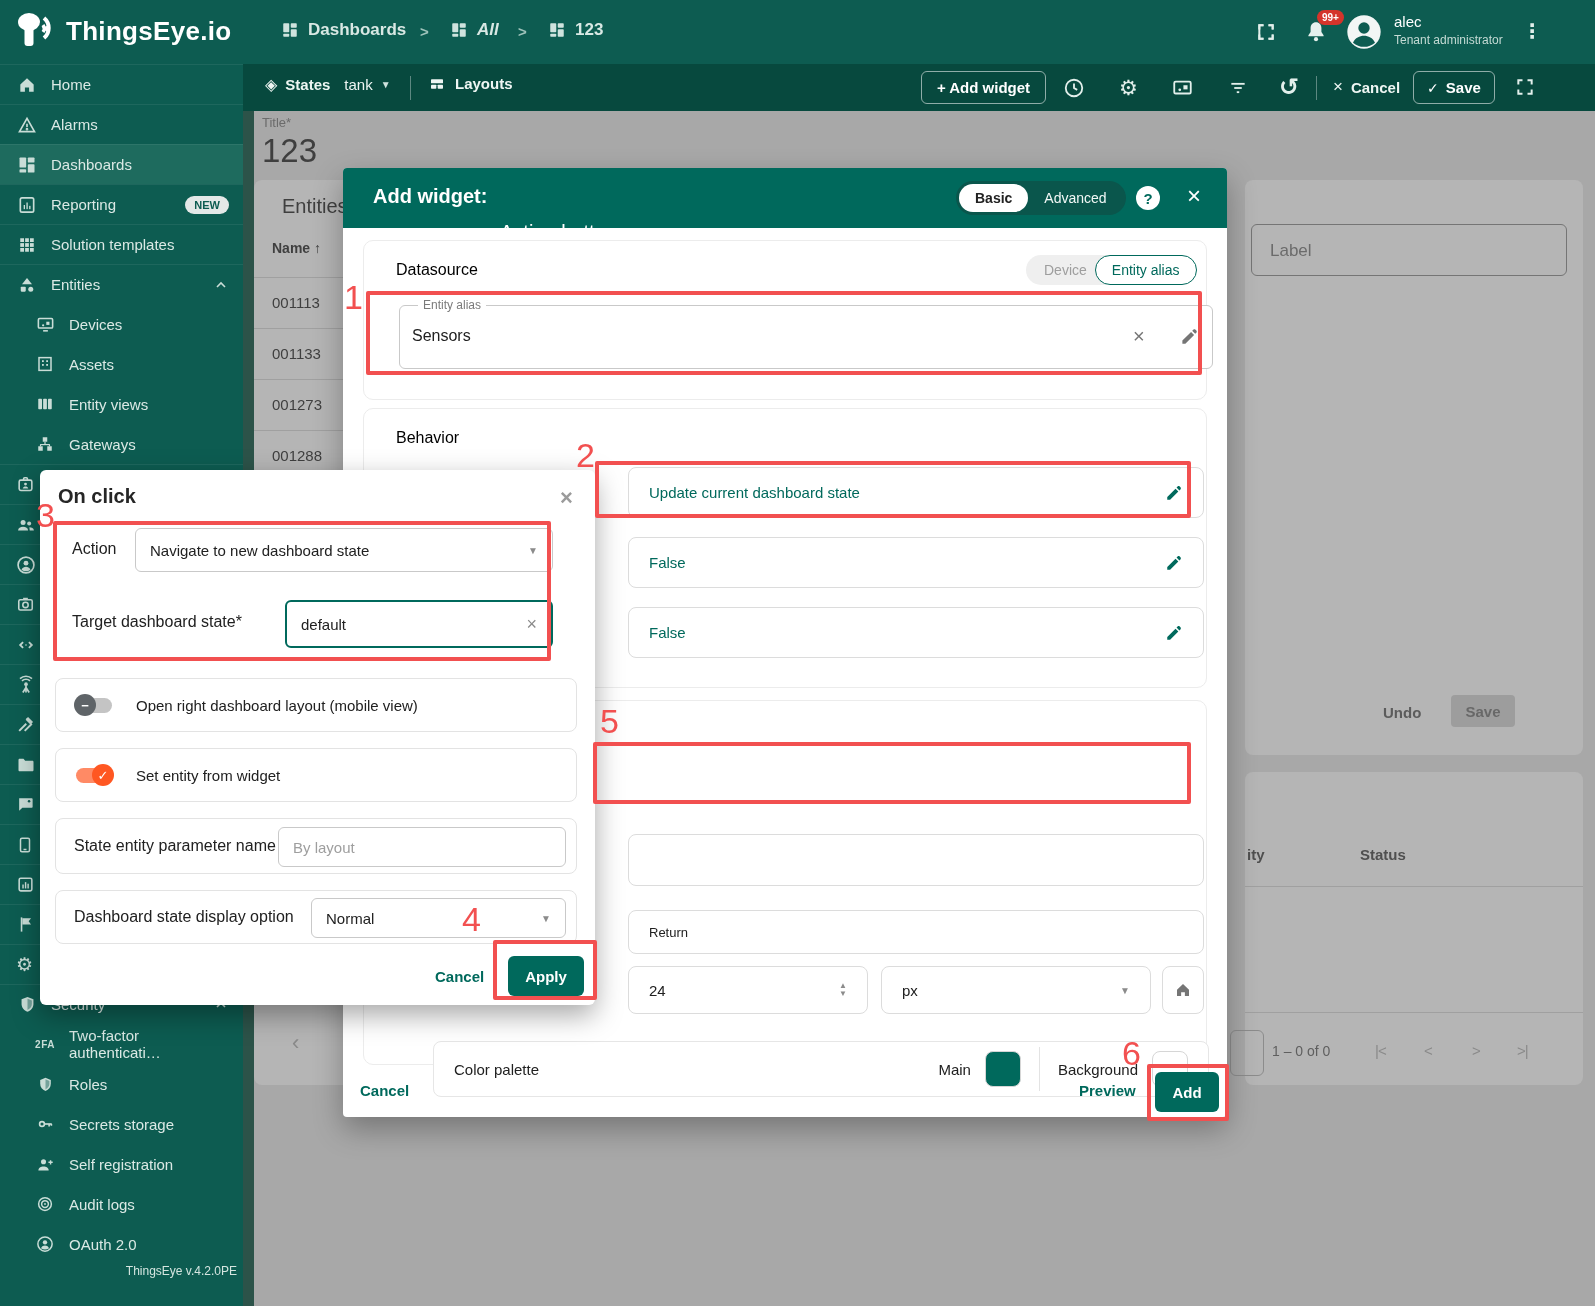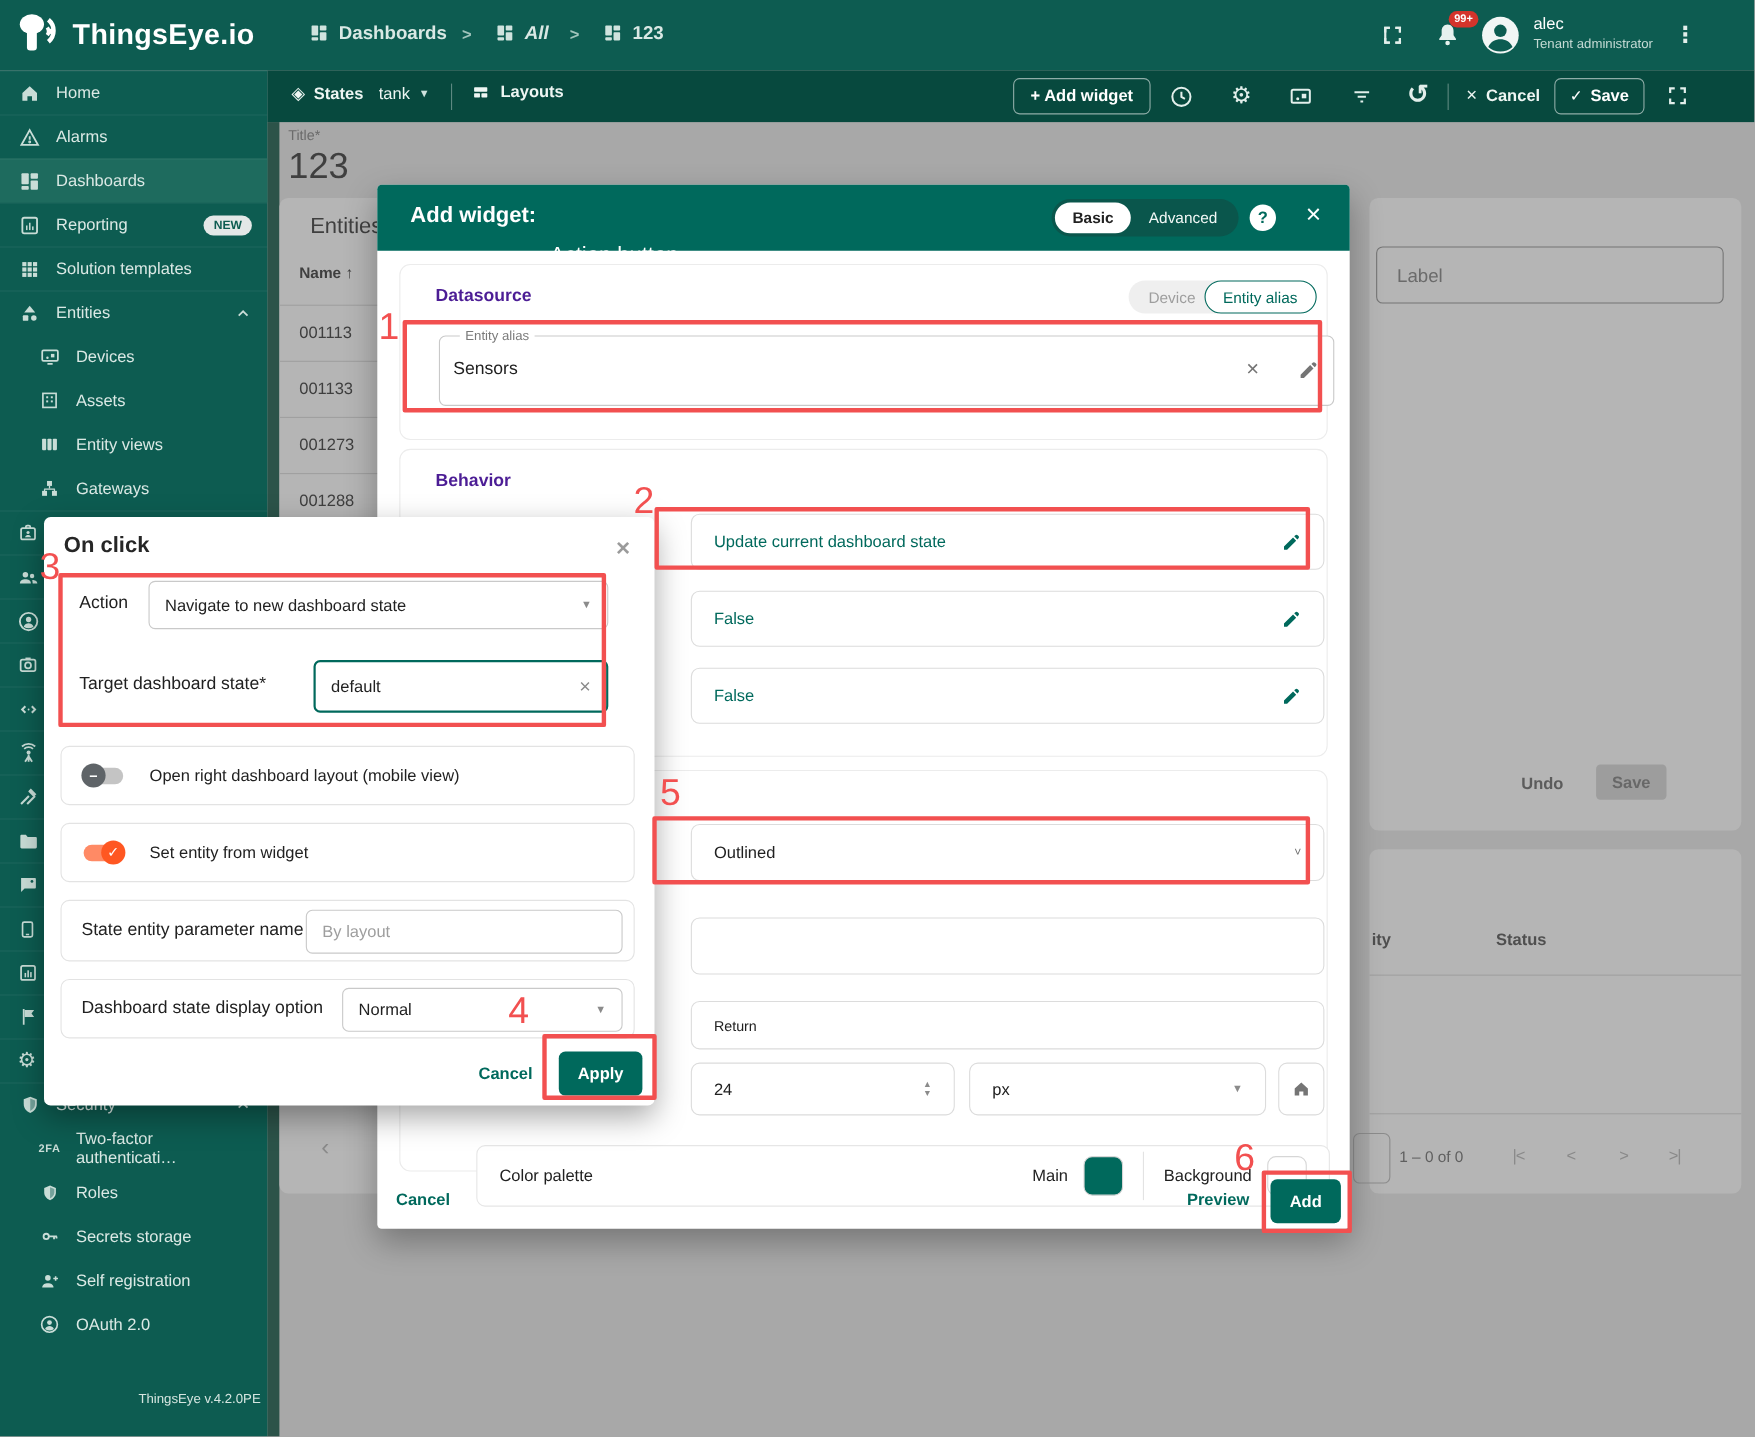--- a/index.html
+++ b/index.html
@@ -56,21 +56,21 @@
   .mtitle { color:#fff; font-size:20px; font-weight:700; }
   .mtitle2 { color:#fff; font-size:20px; font-weight:400;margin-top:36px; }
   .mode-toggle { background:#0a564c; border-radius:17px; height:34px; display:flex; align-items:center; padding:3px; }
   .mode-basic { background:#fff; color:#222; font-size:14px; font-weight:700; border-radius:14px;
                 height:28px; padding:0 16px; display:flex; align-items:center; }
   .mode-adv { color:#f2f8f6; font-size:14px; padding:0 16px; }
   .help-circ { width:24px; height:24px; border-radius:50%; background:#fff; color:#00695c; font-weight:700;
                font-size:15px; display:flex; align-items:center; justify-content:center; }
   .mclose { color:#fff; font-size:24px; font-weight:400; line-height:22px; }
   .section { position:absolute; border:1px solid #ececec; border-radius:10px; background:#fff; }
-  .sec-h { font-size:16px; font-weight:700; color:#4c1d95;text-align:center; }
+  .sec-h { font-size:16px; font-weight:400; color:#000000;text-align:center; }
   .ds-toggle { display:flex; align-items:center; height:30px; }
   .ds-dev { background:#efefef; color:#9e9e9e; font-size:14px; border-radius:15px 0 0 15px;
             height:30px; display:flex; align-items:center; padding:0 20px 0 18px; }
   .ds-ea  { background:#fff; border:1.5px solid #00695c; color:#00695c; font-size:14px; font-weight:500;
             border-radius:15px; height:30px; display:flex; align-items:center; padding:0 16px; margin-left:-12px; }
   .ofield { position:absolute; border:1px solid #c9c9c9; border-radius:6px; background:#fff; }
   .ofield .flabel { position:absolute; top:-8px; left:18px; background:#fff; padding:0 5px;
                     font-size:12px; color:#7a7a7a; }
   .fval { font-size:16px; color:#212121; }
   .gicon { color:#757575; }
@@ -455,20 +455,30 @@
         <svg width="19" height="19" viewBox="0 0 24 24" fill="currentColor">
           <circle cx="9.5" cy="8.5" r="3.2"></circle>
           <path d="M3 19.5c0-3.4 3-5 6.5-5s6.5 1.6 6.5 5z"></path>
           <path d="M17.5 6.5h1.8v1.8h1.8v1.8h-1.8v1.8h-1.8V10.1h-1.8V8.3h1.8z"></path>
         </svg>
       </span>
     <span>Self registration</span>
   </div>
   <div class="side-item sub">
     <span class="ic">
+        <svg width="18" height="18" viewBox="0 0 24 24" fill="none" stroke="currentColor" stroke-width="2">
+          <circle cx="12" cy="12" r="8.5"></circle>
+          <circle cx="12" cy="12" r="4.5"></circle>
+          <circle cx="12" cy="12" r="1.2" fill="currentColor" stroke="none"></circle>
+        </svg>
+      </span>
+    <span>Audit logs</span>
+  </div>
+  <div class="side-item sub">
+    <span class="ic">
         <svg width="18" height="18" viewBox="0 0 24 24" fill="currentColor">
           <circle cx="12" cy="12" r="9.5" fill="none" stroke="currentColor" stroke-width="2"></circle>
           <circle cx="12" cy="9.8" r="2.9"></circle>
           <path d="M6.6 17.6c1.2-2.6 3.4-3.6 5.4-3.6s4.2 1 5.4 3.6a9.5 9.5 0 0 1-10.8 0z"></path>
         </svg>
       </span>
     <span>OAuth 2.0</span>
   </div>
   <div class="abs version" style="right:6px;bottom:28px;">ThingsEye v.4.2.0PE</div>
 </div>
@@ -631,24 +641,20 @@
       <span class="txt">False</span>
       <span class="pen">
           <svg width="18" height="18" viewBox="0 0 24 24" fill="currentColor">
             <path d="M3 17.2V21h3.8L17.8 10 14 6.2zM15.4 4.8l3.8 3.8 1.4-1.4c.8-.8.8-2 0-2.8l-1-1c-.8-.8-2-.8-2.8 0z"></path>
           </svg>
         </span>
     </div>
   </div>
 
   <div class="section" style="left:20px;top:532px;width:844px;height:365px;">
-    <div class="vrow" style="left:264px;top:48px;width:576px;height:52px;">
-      <span style="color:#212121;font-size:15px;">Outlined</span>
-      <span class="selarrow" style="margin-left:auto;">˅</span>
-    </div>
     <div class="vrow" style="left:264px;top:133px;width:576px;height:52px;"></div>
     <div class="vrow" style="left:264px;top:209px;width:576px;height:44px;">
       <span style="color:#212121;font-size:13px;">Return</span>
     </div>
     <div class="vrow" style="left:264px;top:265px;width:240px;height:48px;">
       <span style="color:#212121;font-size:15px;">24</span>
       <span style="margin-left:auto;color:#8b8b8b;font-size:8px;line-height:8px;text-align:center;">▲<br>▼</span>
     </div>
     <div class="vrow" style="left:517px;top:265px;width:270px;height:48px;">
       <span style="color:#212121;font-size:15px;">px</span>

